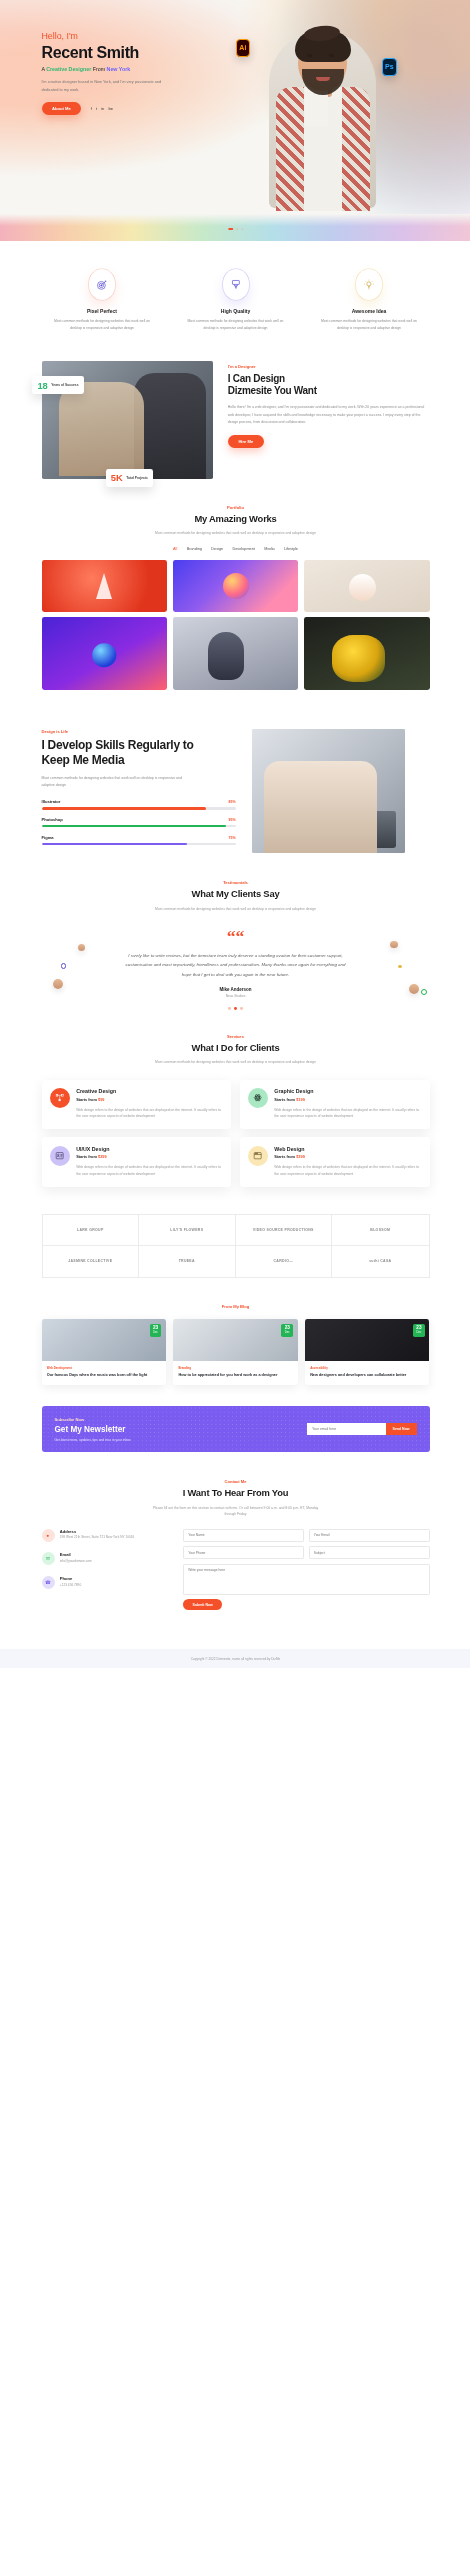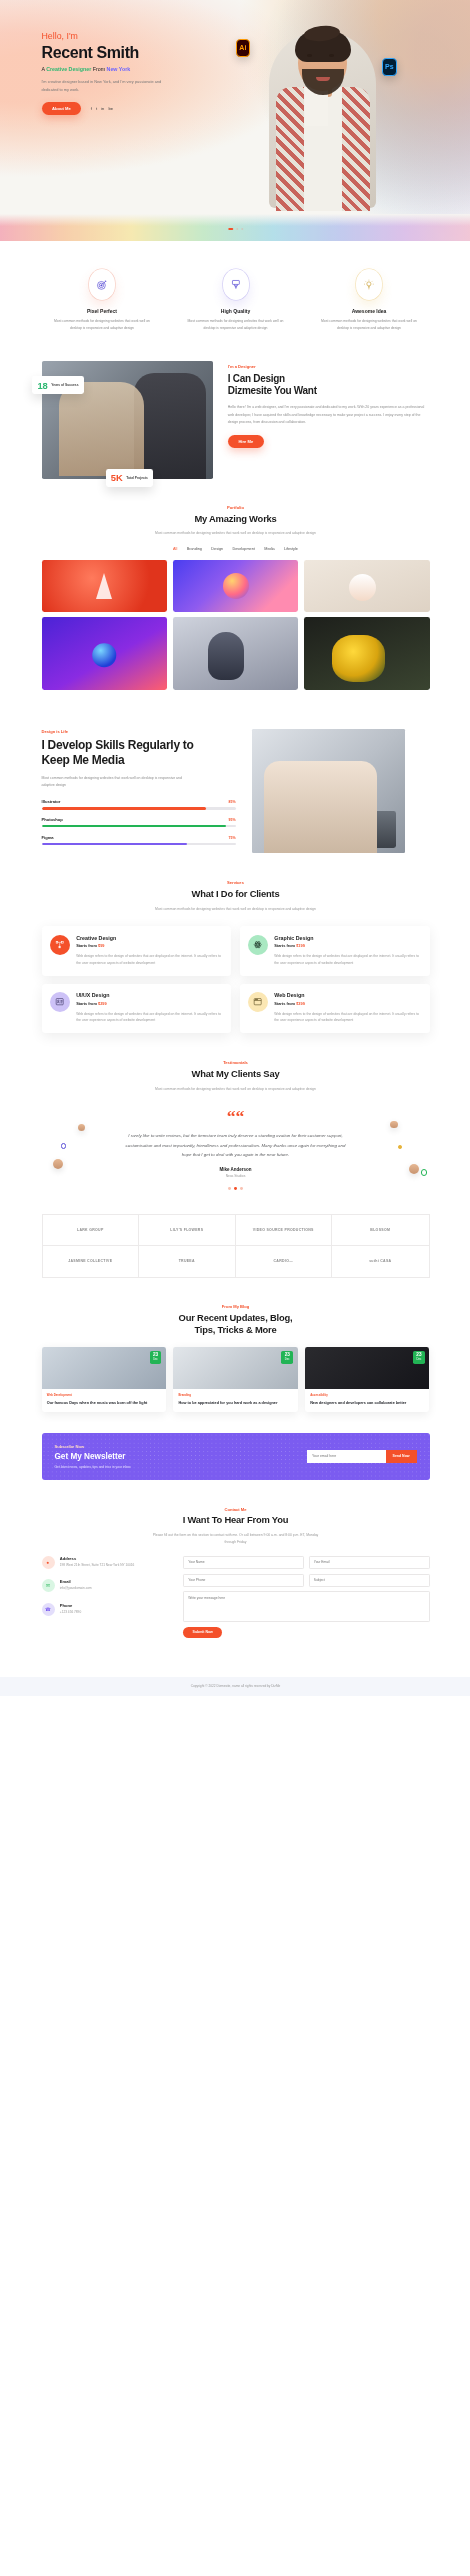--- a/index.html
+++ b/index.html
@@ -380,90 +380,20 @@
             </div>
         </div>
       </div>
       <div class="sk-media">
           <div class="sk-img"></div>
         </div>
     </section>
 
     <section>
       <div class="sec-head">
-        <div class="eyebrow">Services</div>
-        <h2>What I Do for Clients</h2>
-        <p>Most common methods for designing websites that work well on desktop is responsive and adaptive design</p>
-      </div>
-      <div class="svc-grid">
-        <div class="svc">
-          <div class="svc-ico i1">
-            <svg width="9.4" height="9.4" viewBox="0 0 24 24" fill="none" stroke="#fff" stroke-width="1.5">
-                <rect x="3" y="4" width="4" height="4"></rect>
-                <rect x="17" y="4" width="4" height="4"></rect>
-                <rect x="10" y="16" width="4" height="4"></rect>
-                <path d="M7 6h10M12 8v8"></path>
-              </svg>
-          </div>
-          <div>
-            <h4>Creative Design</h4>
-            <div class="price"><span>Starts from</span> <b>$99</b></div>
-            <p>Web design refers to the design of websites that are displayed on the internet. It usually refers to the user experience aspects of website development</p>
-          </div>
-        </div>
-        <div class="svc">
-          <div class="svc-ico i2">
-            <svg width="9.4" height="9.4" viewBox="0 0 24 24" fill="none" stroke="#14291d" stroke-width="1.4">
-                <circle cx="12" cy="12" r="2"></circle>
-                <ellipse cx="12" cy="12" rx="9" ry="4"></ellipse>
-                <ellipse cx="12" cy="12" rx="9" ry="4" transform="rotate(60 12 12)"></ellipse>
-                <ellipse cx="12" cy="12" rx="9" ry="4" transform="rotate(120 12 12)"></ellipse>
-              </svg>
-          </div>
-          <div>
-            <h4>Graphic Design</h4>
-            <div class="price"><span>Starts from</span> <b>$199</b></div>
-            <p>Web design refers to the design of websites that are displayed on the internet. It usually refers to the user experience aspects of website development</p>
-          </div>
-        </div>
-        <div class="svc">
-          <div class="svc-ico i3">
-            <svg width="9.4" height="9.4" viewBox="0 0 24 24" fill="none" stroke="#2b2350" stroke-width="1.4">
-                <rect x="3" y="4" width="18" height="16" rx="2"></rect>
-                <circle cx="8.5" cy="10" r="2"></circle>
-                <path d="M5.5 16c0-1.7 1.3-2.7 3-2.7s3 1 3 2.7M14 9h5M14 12h5M14 15h4"></path>
-              </svg>
-          </div>
-          <div>
-            <h4>UI/UX Design</h4>
-            <div class="price"><span>Starts from</span> <b>$299</b></div>
-            <p>Web design refers to the design of websites that are displayed on the internet. It usually refers to the user experience aspects of website development</p>
-          </div>
-        </div>
-        <div class="svc">
-          <div class="svc-ico i4">
-            <svg width="9.4" height="9.4" viewBox="0 0 24 24" fill="none" stroke="#4a3a10" stroke-width="1.4">
-                <rect x="3" y="4" width="18" height="16" rx="2"></rect>
-                <path d="M3 9h18"></path>
-                <circle cx="6" cy="6.5" r=".7" fill="#4a3a10"></circle>
-                <circle cx="8.5" cy="6.5" r=".7" fill="#4a3a10"></circle>
-                <circle cx="11" cy="6.5" r=".7" fill="#4a3a10"></circle>
-              </svg>
-          </div>
-          <div>
-            <h4>Web Design</h4>
-            <div class="price"><span>Starts from</span> <b>$399</b></div>
-            <p>Web design refers to the design of websites that are displayed on the internet. It usually refers to the user experience aspects of website development</p>
-          </div>
-        </div>
-      </div>
-    </section>
-
-    <section>
-      <div class="sec-head">
         <div class="eyebrow">Testimonials</div>
         <h2>What My Clients Say</h2>
         <p>Most common methods for designing websites that work well on desktop is responsive and adaptive design</p>
       </div>
       <div class="testi">
         <div class="av" style="left:11.8px;top:56px;width:10px;height:10px"></div>
         <div class="ring" style="left:19px;top:40px;width:5.9px;height:5.9px;border-color:#5b4fd6"></div>
         <div class="av" style="left:36px;top:21px;width:7px;height:7px"></div>
         <div class="av" style="right:32px;top:17.7px;width:7.6px;height:7.6px"></div>
         <div class="av" style="right:10.6px;top:61px;width:10px;height:10px"></div>
@@ -474,38 +404,104 @@
         <div class="testi-name">Mike Anderson</div>
         <div class="testi-role">Nexa Studios</div>
         <div class="pager">
           <i></i>
           <i class="on"></i>
           <i></i>
         </div>
       </div>
     </section>
 
+    <section>
+      <div class="sec-head">
+        <div class="eyebrow">Services</div>
+        <h2>What I Do for Clients</h2>
+        <p>Most common methods for designing websites that work well on desktop is responsive and adaptive design</p>
+      </div>
+      <div class="svc-grid">
+        <div class="svc">
+          <div class="svc-ico i1">
+            <svg width="9.4" height="9.4" viewBox="0 0 24 24" fill="none" stroke="#fff" stroke-width="1.5">
+                <rect x="3" y="4" width="4" height="4"></rect>
+                <rect x="17" y="4" width="4" height="4"></rect>
+                <rect x="10" y="16" width="4" height="4"></rect>
+                <path d="M7 6h10M12 8v8"></path>
+              </svg>
+          </div>
+          <div>
+            <h4>Creative Design</h4>
+            <div class="price"><span>Starts from</span> <b>$99</b></div>
+            <p>Web design refers to the design of websites that are displayed on the internet. It usually refers to the user experience aspects of website development</p>
+          </div>
+        </div>
+        <div class="svc">
+          <div class="svc-ico i2">
+            <svg width="9.4" height="9.4" viewBox="0 0 24 24" fill="none" stroke="#14291d" stroke-width="1.4">
+                <circle cx="12" cy="12" r="2"></circle>
+                <ellipse cx="12" cy="12" rx="9" ry="4"></ellipse>
+                <ellipse cx="12" cy="12" rx="9" ry="4" transform="rotate(60 12 12)"></ellipse>
+                <ellipse cx="12" cy="12" rx="9" ry="4" transform="rotate(120 12 12)"></ellipse>
+              </svg>
+          </div>
+          <div>
+            <h4>Graphic Design</h4>
+            <div class="price"><span>Starts from</span> <b>$199</b></div>
+            <p>Web design refers to the design of websites that are displayed on the internet. It usually refers to the user experience aspects of website development</p>
+          </div>
+        </div>
+        <div class="svc">
+          <div class="svc-ico i3">
+            <svg width="9.4" height="9.4" viewBox="0 0 24 24" fill="none" stroke="#2b2350" stroke-width="1.4">
+                <rect x="3" y="4" width="18" height="16" rx="2"></rect>
+                <circle cx="8.5" cy="10" r="2"></circle>
+                <path d="M5.5 16c0-1.7 1.3-2.7 3-2.7s3 1 3 2.7M14 9h5M14 12h5M14 15h4"></path>
+              </svg>
+          </div>
+          <div>
+            <h4>UI/UX Design</h4>
+            <div class="price"><span>Starts from</span> <b>$299</b></div>
+            <p>Web design refers to the design of websites that are displayed on the internet. It usually refers to the user experience aspects of website development</p>
+          </div>
+        </div>
+        <div class="svc">
+          <div class="svc-ico i4">
+            <svg width="9.4" height="9.4" viewBox="0 0 24 24" fill="none" stroke="#4a3a10" stroke-width="1.4">
+                <rect x="3" y="4" width="18" height="16" rx="2"></rect>
+                <path d="M3 9h18"></path>
+                <circle cx="6" cy="6.5" r=".7" fill="#4a3a10"></circle>
+                <circle cx="8.5" cy="6.5" r=".7" fill="#4a3a10"></circle>
+                <circle cx="11" cy="6.5" r=".7" fill="#4a3a10"></circle>
+              </svg>
+          </div>
+          <div>
+            <h4>Web Design</h4>
+            <div class="price"><span>Starts from</span> <b>$399</b></div>
+            <p>Web design refers to the design of websites that are displayed on the internet. It usually refers to the user experience aspects of website development</p>
+          </div>
+        </div>
+      </div>
+    </section>
+
     <section class="brands">
       <div class="brand">LARK GROUP</div>
       <div class="brand">LILY'S FLOWERS</div>
       <div class="brand">VIDEO SOURCE PRODUCTIONS</div>
       <div class="brand">BLOSSOM</div>
       <div class="brand">JASMINE COLLECTIVE</div>
       <div class="brand">TRUEEA</div>
       <div class="brand">CARDIO—</div>
       <div class="brand">suthi CASA</div>
     </section>
 
     <section>
       <div class="sec-head">
         <div class="eyebrow">From My Blog</div>
-        <h2>
-          <span>Our Recent Updates, Blog,</span><br>
-          <span>Tips, Tricks &amp; More</span>
-        </h2>
       </div>
       <div class="blog-grid">
         <article class="post">
           <div class="post-img pi1">
             <div class="date">
               <div class="d">23</div>
               <div class="m">Dec</div>
             </div>
           </div>
           <div class="post-body">

